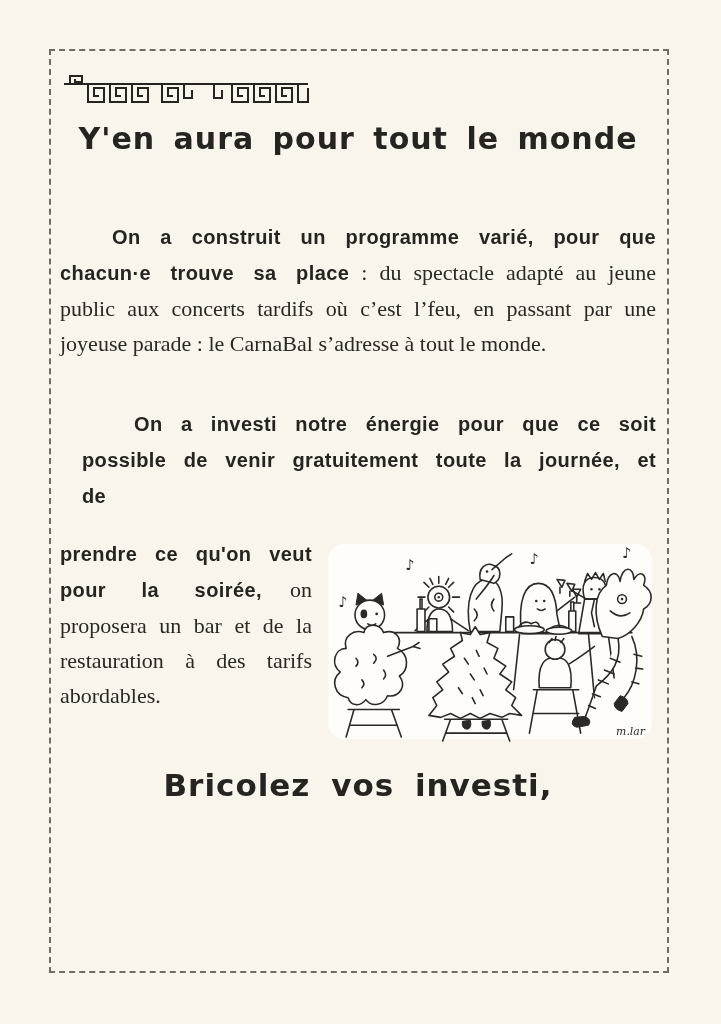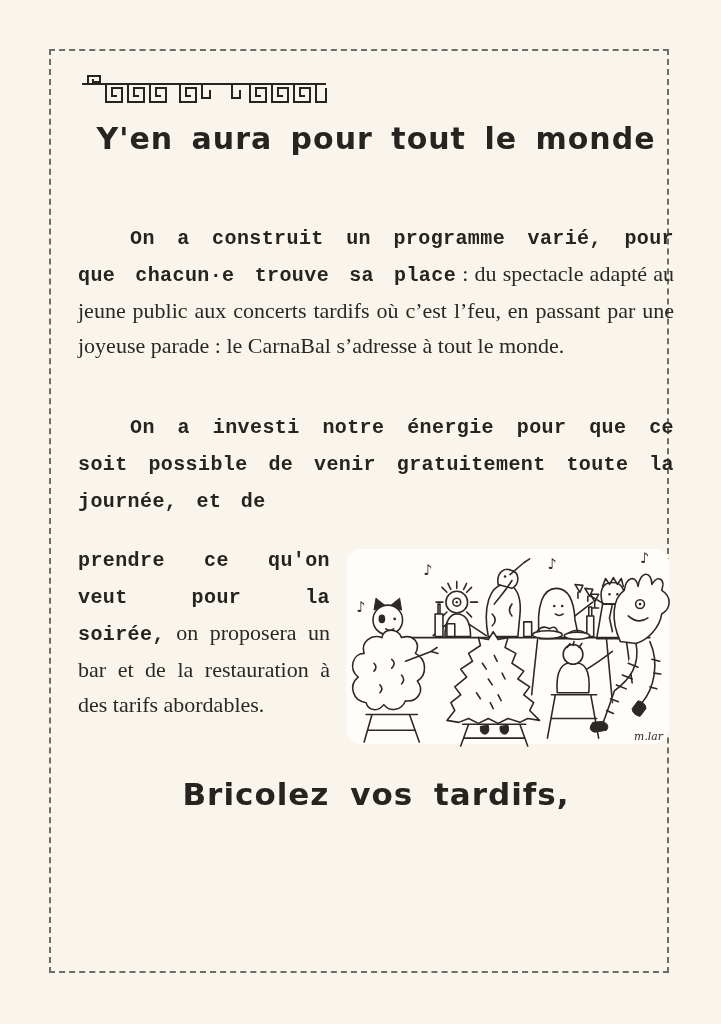--- a/index.html
+++ b/index.html
@@ -13,59 +13,59 @@
   }
   .frame{
     position:absolute;
     left:49px;top:49px;
     width:620px;height:924px;
     border:2px dashed #6f6d68;
     box-sizing:border-box;
   }
   .inner{
     position:absolute;
-    left:78px;top:49px;
+    left:60px;top:49px;
     width:596px;
   }
   .ornament{
     margin-top:25px;
     margin-left:2px;
     height:34px;
   }
   .title{
     margin-top:13px;
     text-align:center;
     font-family:"DejaVu Sans", sans-serif;
     font-weight:700;
     font-size:30px;
     letter-spacing:1px;
     word-spacing:7px;
     color:#262420;
   }
   .px{
-    font-family:Liberation Mono, monospace;
+    font-family:Liberation Sans, sans-serif;
     font-weight:700;
     font-size:20px;
     letter-spacing:.4px;
     word-spacing:7px;
     color:#262420;
   }
   .tw{
     font-family:"Liberation Serif", serif;
     font-size:22px;
     color:#2a2824;
   }
   .para{
     font-size:22px;
     line-height:35px;
     text-align:justify;
   }
   .indent{ text-indent:52px; }
   .p1{ margin-top:63px; }
-  .p2a{ margin-top:45px; }
+  .p2a{ margin-top:45px;margin-left:22px; }
   .p2b{ margin-top:0; }
   .illu-float{
     float:right;
     width:332px;
     height:202px;
     margin-left:12px;
     margin-top:4px;
     margin-bottom:2px;
   }
   .illu-float svg{ display:block; width:100%; height:100%; }
@@ -224,16 +224,16 @@
           <path class="draw" d="M120,182 H184 M126,182 L118,204 M178,182 L186,204 M122,196 H182" stroke-width="2.2"></path>
         </g>
 
         <text class="sig" x="294" y="198">m.lar</text>
       </svg>
     </div><span class="px">prendre ce qu'on veut pour la soirée,</span><span class="tw"> on proposera un bar et de la restauration à des tarifs abordables.</span>
   </div>
 
 
   <div class="cta">
-    <div>Bricolez vos tardifs,</div>
+    <div>Bricolez vos investi,</div>
   </div>
 
 </div>
 
 </body></html>

